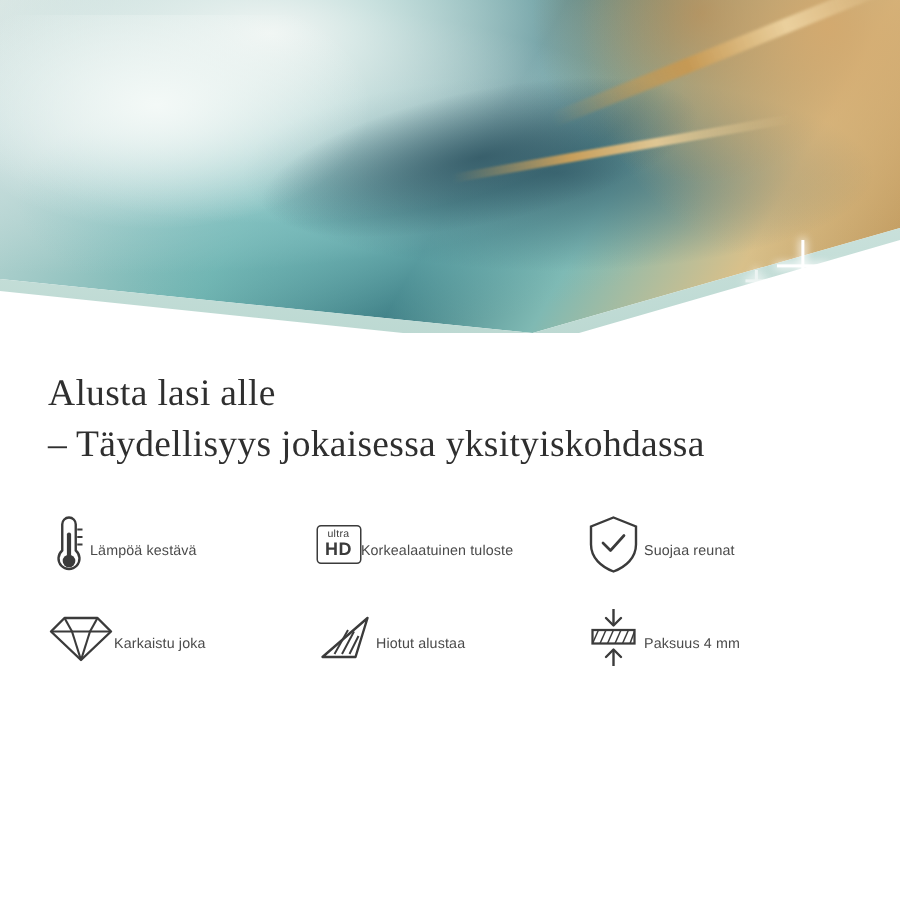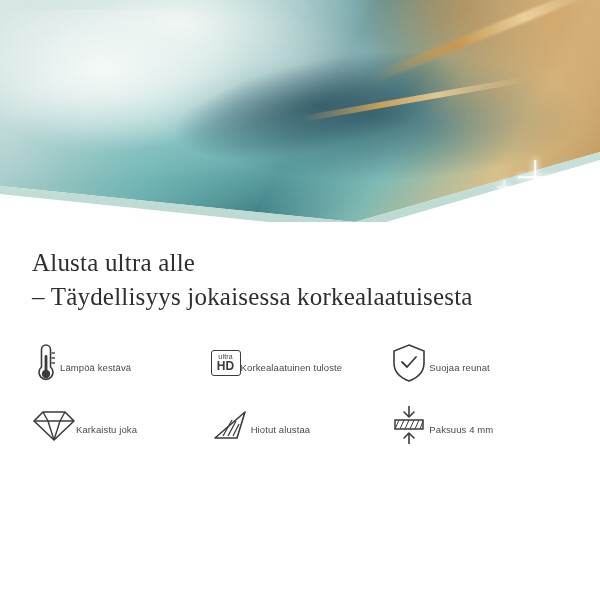--- a/index.html
+++ b/index.html
@@ -171,22 +171,22 @@
     <div class="hero-gold-2"></div>
     <div class="glass-edge"></div>
     <span class="sparkle sp1"></span>
     <span class="sparkle sp2"></span>
     <span class="sparkle sp3"></span>
   </div>
 
   <div class="content">
 
     <h1 class="headline">
-      <span>Alusta ultra alle</span>
-      <span class="line2">– Täydellisyys jokaisessa korkealaatuisesta</span>
+      <span>Alusta lasi alle</span>
+      <span class="line2">– Täydellisyys jokaisessa yksityiskohdassa</span>
     </h1>
 
 
     <div class="features">
 
       <div class="feature">
         <div class="feature-icon">
           <svg width="28" height="44" viewBox="0 0 28 44">
             <path d="M14 4 a4.5 4.5 0 0 1 4.5 4.5 v17.5 a7 7 0 1 1 -9 0 V8.5 A4.5 4.5 0 0 1 14 4 z" fill="none" stroke="#3b3b3b" stroke-width="1.6"></path>
             <circle cx="14" cy="33" r="4.2" fill="#3b3b3b"></circle>

